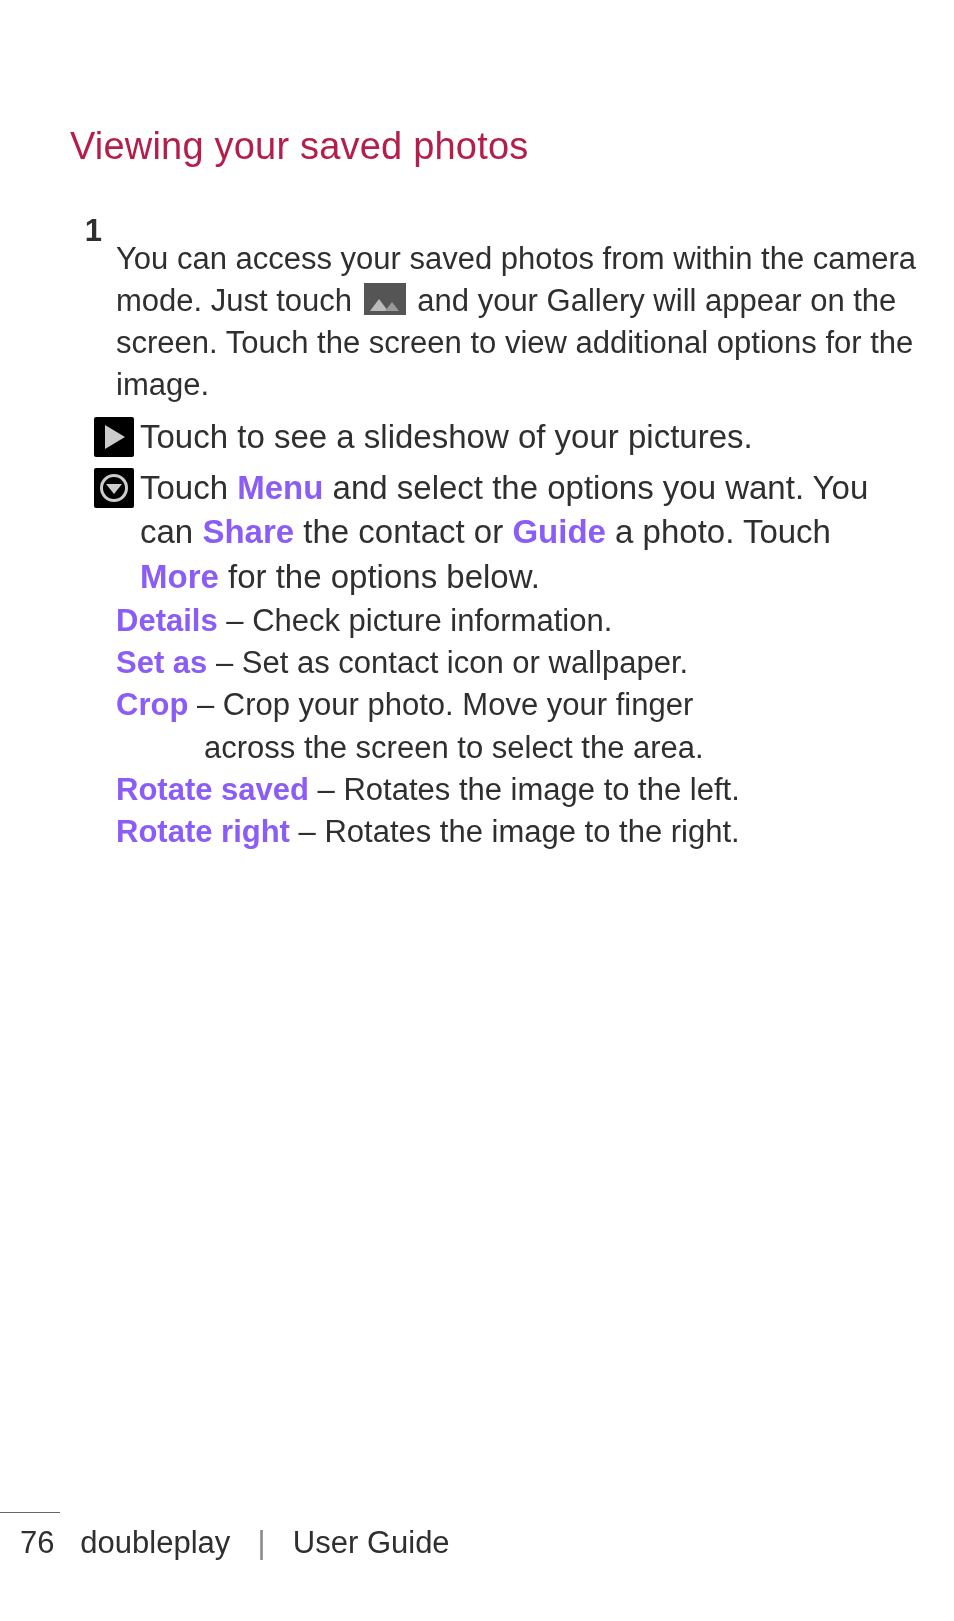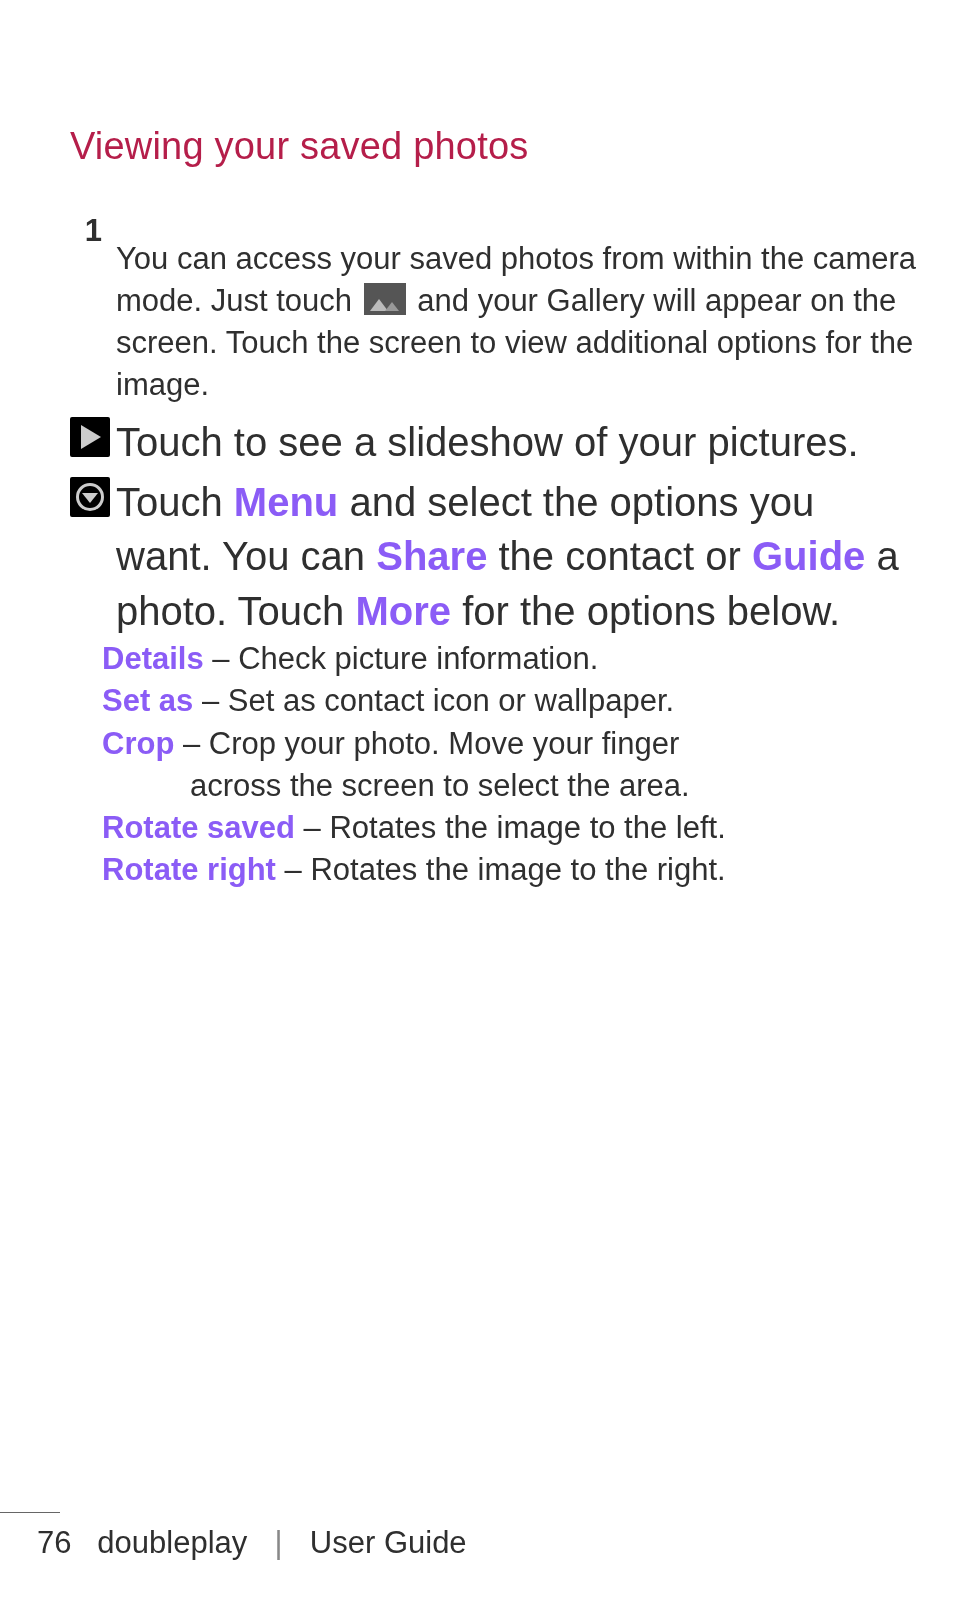--- a/index.html
+++ b/index.html
@@ -67,22 +67,23 @@
     right: 5px;
     bottom: 2px;
     width: 0; height: 0;
     border-left: 7px solid transparent;
     border-right: 7px solid transparent;
     border-bottom: 9px solid #999;
   }
   .icon-row {
     display: flex;
     margin-top: 6px;
-    font-size: 40px;
+    font-size: 33px;
     line-height: 1.36;
+    margin-left: 24px;
   }
   .icon-cell {
     width: 46px;
     flex-shrink: 0;
     padding-top: 2px;
   }
   .icon-text {
     flex: 1;
   }
   .play-icon {
@@ -142,29 +143,28 @@
     border-top: 1px solid #666;
     width: 60px;
     margin-left: 0;
     margin-bottom: 12px;
   }
   .footer-text {
     font-size: 31px;
     padding-left: 20px;
     font-weight: 300;
     color: #2f2f2f;
-    margin-left: 17px;
   }
   .footer-sep {
     font-weight: 300;
     margin: 0 10px;
     color: #888;
   }
   .indent-block {
-    margin-left: 32px;
+    margin-left: 46px;
   }
 </style>
 </head>
 <body>
 
 <div class="content">
   <div class="heading">Viewing your saved photos</div>
 
   <div class="step">
     <div class="step-num">1</div>

